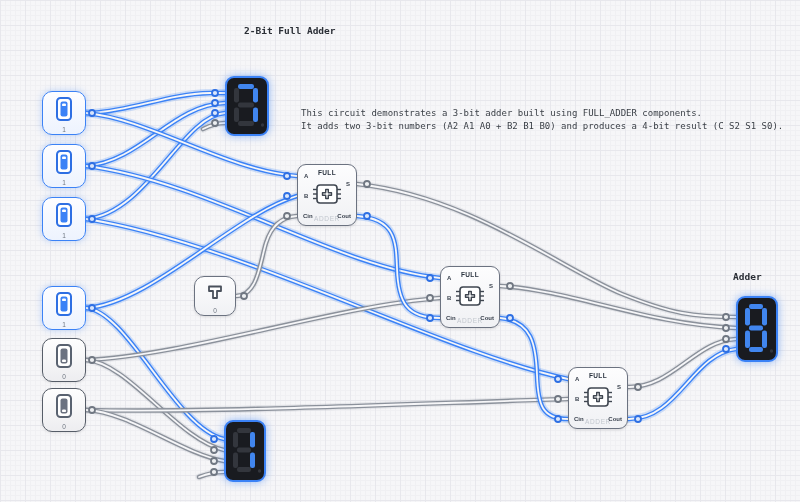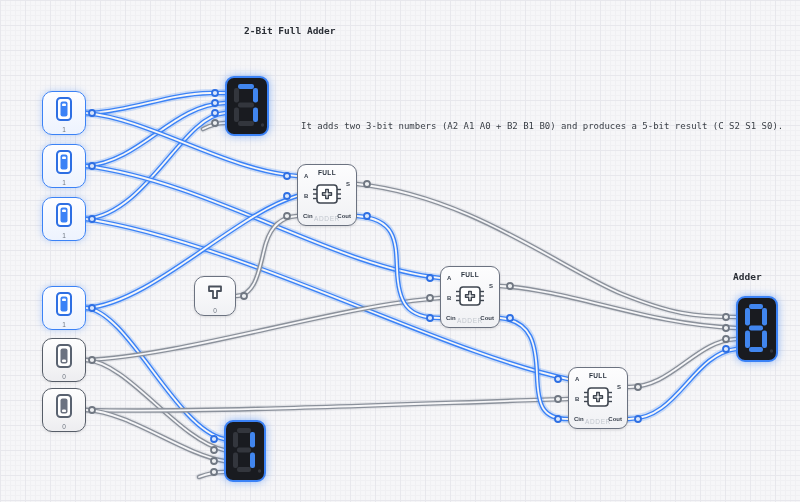--- a/index.html
+++ b/index.html
@@ -151,21 +151,21 @@
       <circle cx="510" cy="286" r="3" class="port off"></circle>
       <circle cx="510" cy="318" r="3" class="port on"></circle>
       <circle cx="558" cy="379" r="3" class="port on"></circle>
       <circle cx="558" cy="399" r="3" class="port off"></circle>
       <circle cx="558" cy="419" r="3" class="port on"></circle>
       <circle cx="638" cy="387" r="3" class="port off"></circle>
       <circle cx="638" cy="419" r="3" class="port on"></circle>
       <circle cx="244" cy="296" r="3" class="port off"></circle>
     </svg>
   <div id="page-title" class="annot">2-Bit Full Adder</div>
-  <div id="description" class="annot"><br><span>It adds two 3-bit numbers (A2 A1 A0 + B2 B1 B0) and produces a 5-bit result (C S2 S1 S0).</span></div>
+  <div id="description" class="annot"><span>This circuit demonstrates a 3-bit adder built using FULL_ADDER components.</span><br><span>It adds two 3-bit numbers (A2 A1 A0 + B2 B1 B0) and produces a 4-bit result (C S2 S1 S0).</span></div>
   <div id="result-label" class="annot">Adder</div>
   <div id="components">
       <div class="comp switch on" style="left: 42px; top: 91px;">
         <svg width="22" height="28">
           <rect x="4" y="2" width="14" height="22" rx="3.5" fill="#fff" stroke="#2e6fe3" stroke-width="2"></rect>
           <rect x="7.5" y="5.5" width="7" height="15" rx="2" fill="#3b82f6"></rect>
           <rect x="9" y="7.5" width="4" height="2.6" rx="1.2" fill="#fff"></rect>
         </svg>
         <div class="comp-value">1</div>
       </div>

